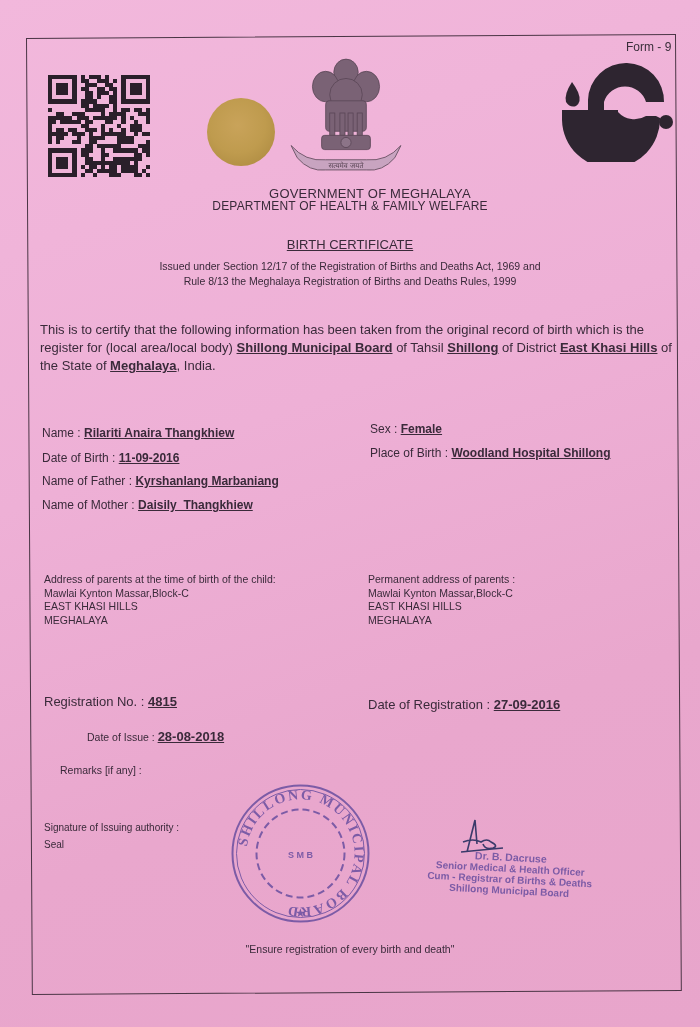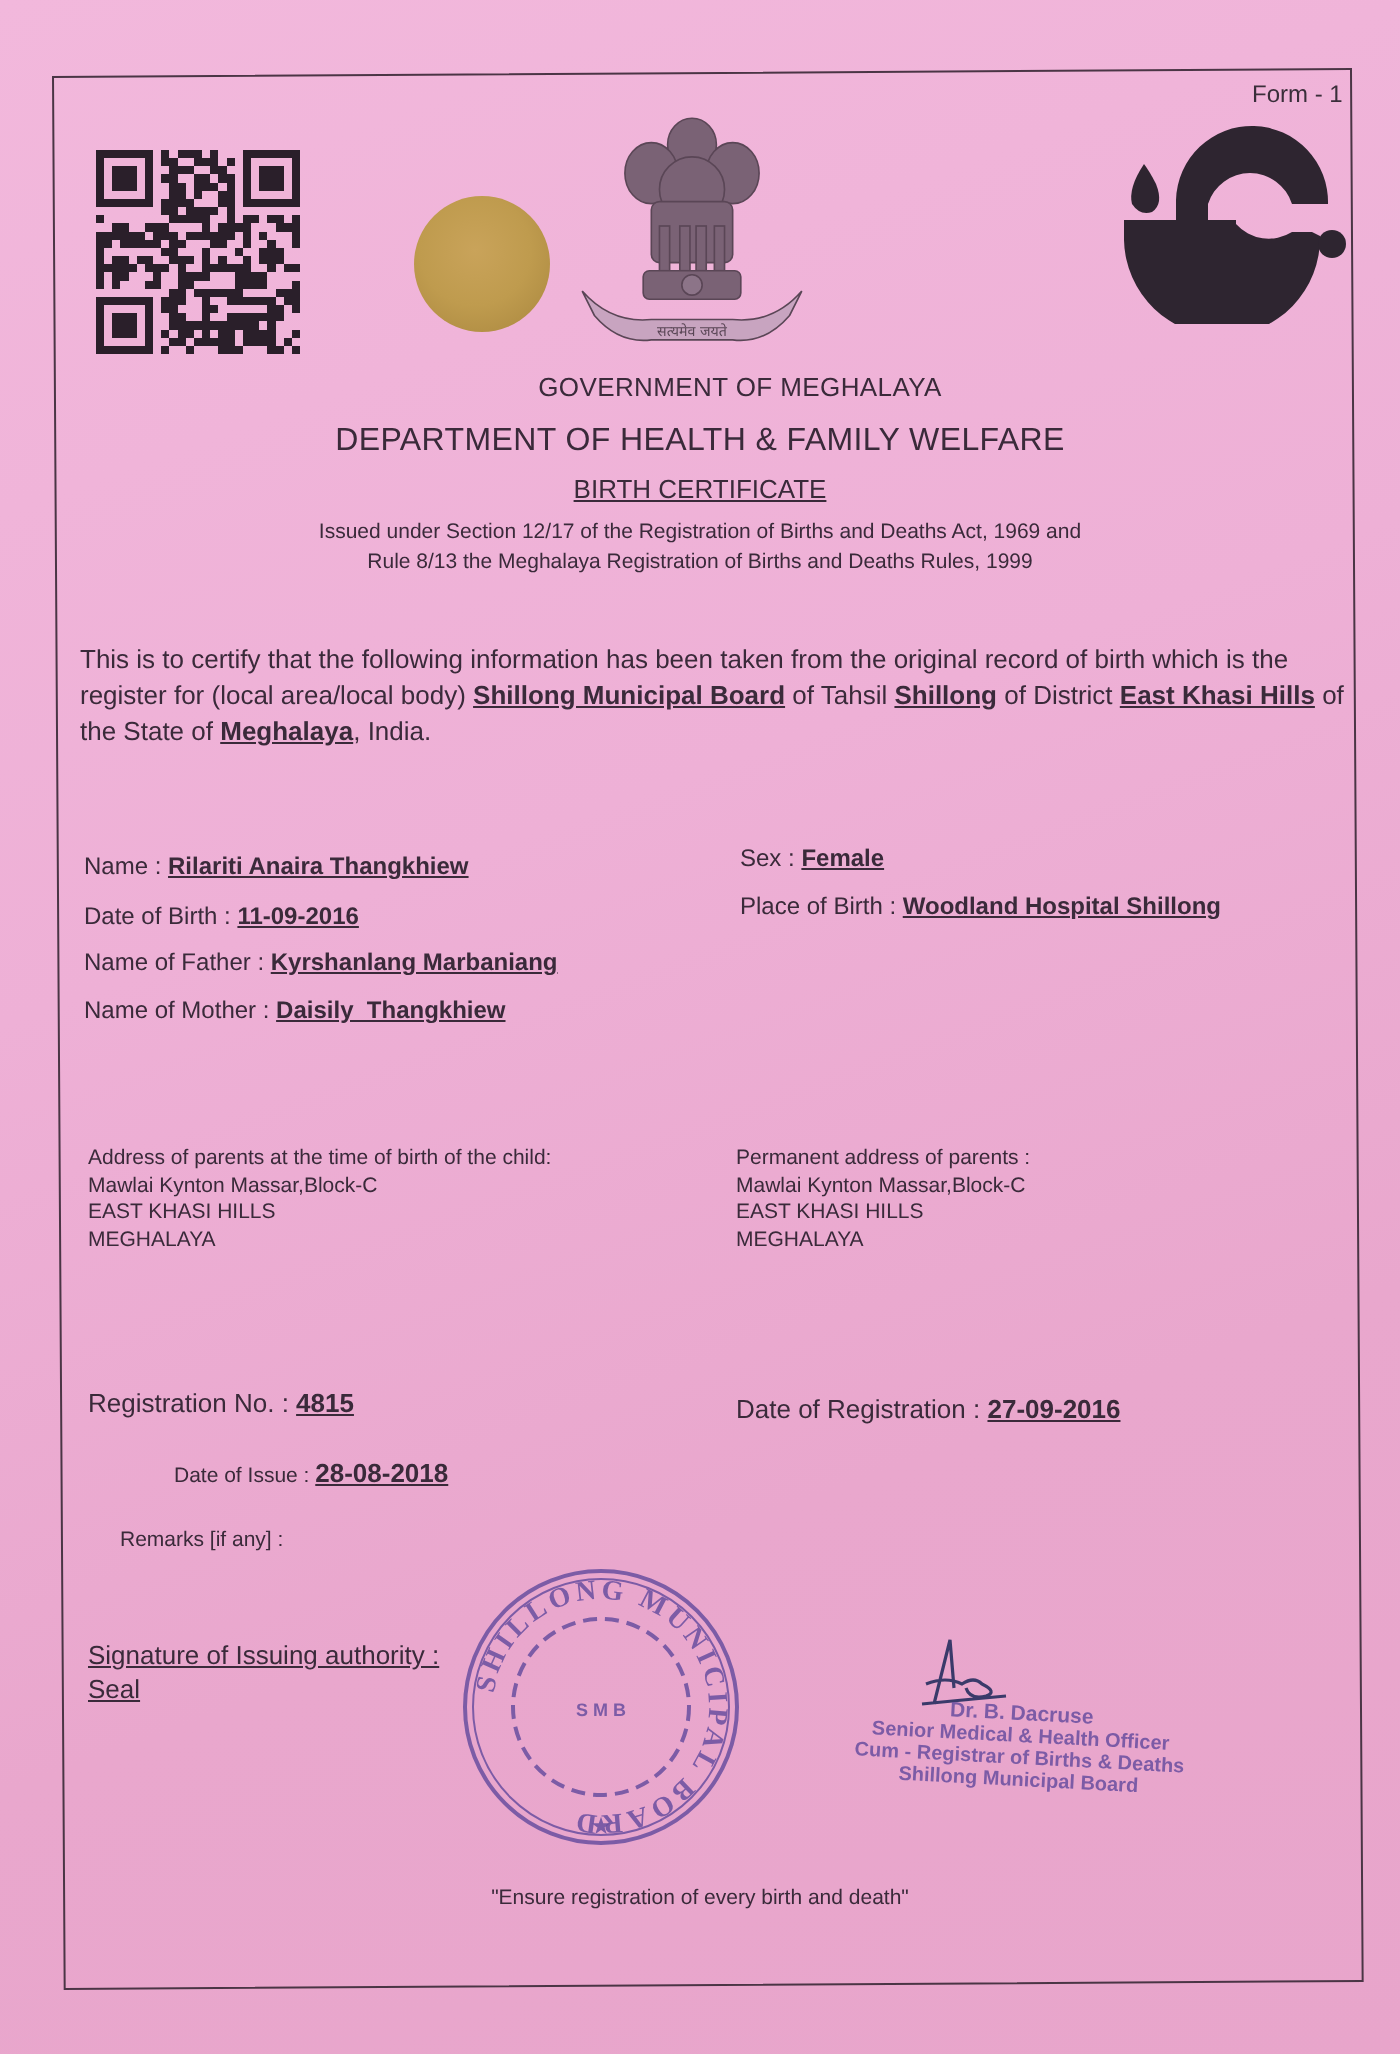--- a/index.html
+++ b/index.html
@@ -63,21 +63,21 @@
       height: 100px;
     }
     .header {
       position: absolute;
       left: 0;
       width: 700px;
       text-align: center;
       color: #3a2a3a;
     }
     .h-gov { top: 186px; font-size: 13px; letter-spacing: 0.2px; padding-left: 20px; }
-    .h-dept { top: 212px; font-size: 16px; letter-spacing: 0.2px; }
+    .h-dept { top: 199px; font-size: 12px; letter-spacing: 0.2px; }
     .h-title { top: 237px; font-size: 13px; text-decoration: underline; }
     .h-issued { top: 259px; font-size: 10.5px; line-height: 15px; }
     .certify {
       position: absolute;
       left: 40px;
       top: 321px;
       width: 640px;
       font-size: 13px;
       line-height: 18px;
     }
@@ -96,23 +96,22 @@
       position: absolute;
       font-size: 10.5px;
       line-height: 13.5px;
     }
     .big { font-size: 13px; }
     .small { font-size: 10.5px; }
     .sig-labels {
       position: absolute;
       left: 44px;
       top: 817px;
-      font-size: 13px;
+      font-size: 10px;
       line-height: 21px;
-      text-decoration: underline;
     }
     .stamp {
       position: absolute;
       left: 228px;
       top: 781px;
       width: 145px;
       height: 145px;
     }
     .signature {
       position: absolute;
@@ -141,21 +140,21 @@
       top: 943px;
       text-align: center;
       font-size: 10.5px;
     }
   </style>
 </head>
 <body>
 
 <div class="frame"></div>
 
-<div class="form-no">Form - 1</div>
+<div class="form-no">Form - 9</div>
 
 <svg class="qr" viewBox="0 0 25 25" shape-rendering="crispEdges">
   <rect width="25" height="25" fill="none"></rect>
   <g fill="#2a1f2a" id="qr-modules">
       <rect x="8" y="0" width="1" height="1"></rect>
       <rect x="10" y="0" width="1" height="1"></rect>
       <rect x="11" y="0" width="1" height="1"></rect>
       <rect x="12" y="0" width="1" height="1"></rect>
       <rect x="14" y="0" width="1" height="1"></rect>
       <rect x="8" y="1" width="1" height="1"></rect>

